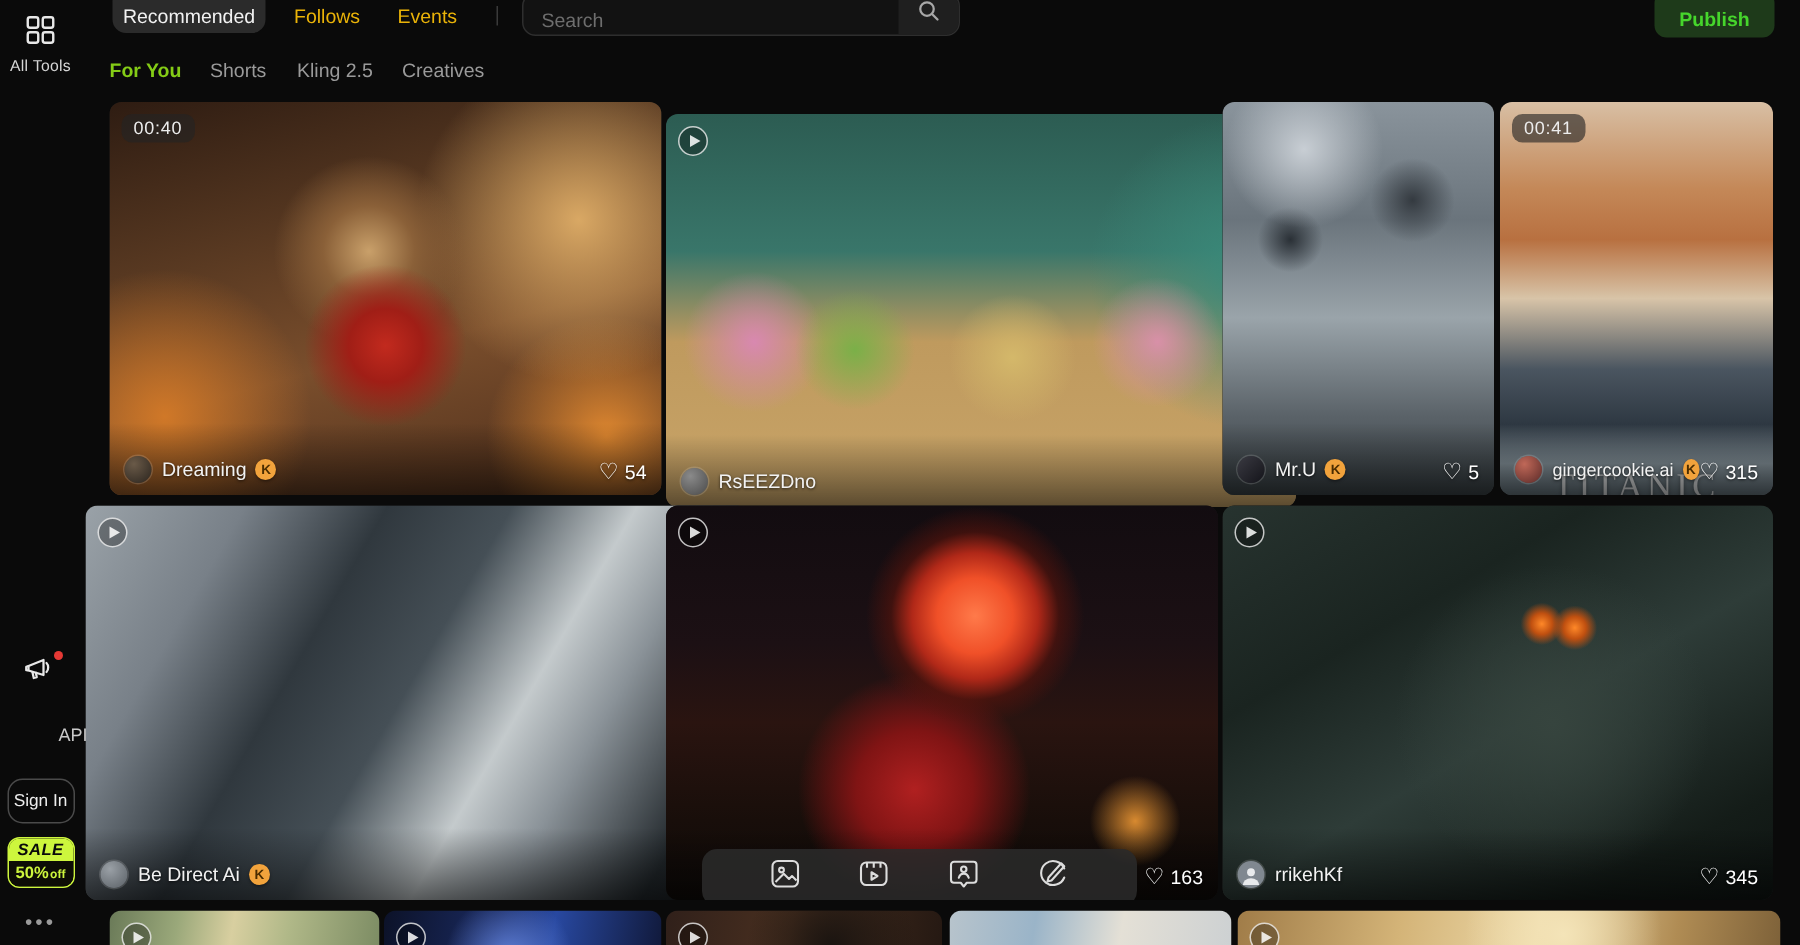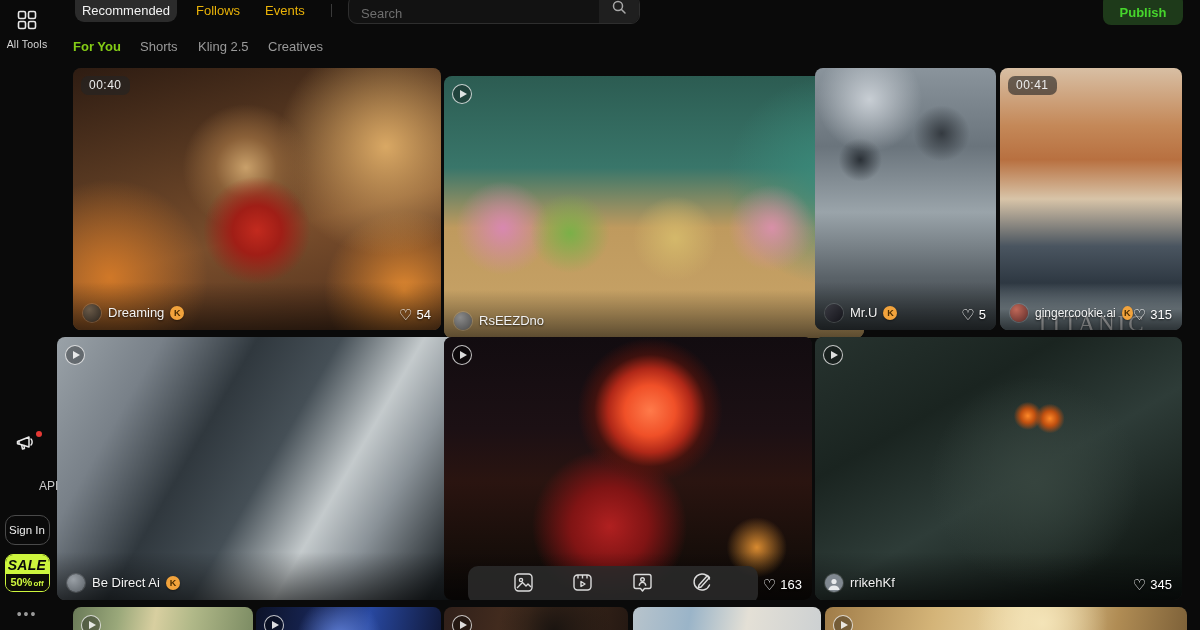--- a/index.html
+++ b/index.html
@@ -17,21 +17,21 @@
   .side-bottom { position:absolute; left:0; bottom:0; width:54px; text-align:center; }
   .megaphone { position:relative; display:inline-block; margin-bottom:22px; cursor:pointer; }
   .megaphone .dot { position:absolute; top:-2px; right:-4px; width:6px; height:6px; border-radius:50%; background:#e53935; }
   .api { font-size:12px; color:#c9c9c9; margin-bottom:22px; cursor:pointer;padding-left:39px; }
   .signin {
     display:block; margin:0 auto 9px; width:45px; height:30px; border:1px solid #4a4a4a;
     border-radius:10px; background:transparent; color:#ededed; font-size:11.5px;
     font-family:"Liberation Sans",sans-serif; cursor:pointer; line-height:28px;text-align:center;
   }
   .sale { width:45px; margin:0 auto 14px; border:1px solid #cdf63d; border-radius:8px; overflow:hidden; cursor:pointer; }
-  .sale-top { background:#cdf63d; color:#0a0a0a; font-size:14px; font-weight:900; font-style:italic; padding:2px 0 1px; letter-spacing:.3px; }
+  .sale-top { background:#cdf63d; color:#0a0a0a; font-size:11px; font-weight:900; font-style:italic; padding:2px 0 1px; letter-spacing:.3px; }
   .sale-bot { background:#0d0d06; color:#cdf63d; font-size:11px; font-weight:700; padding:2px 0 3px; }
   .sale-bot .off { font-size:8px; font-weight:700; margin-left:1px; }
   .more { color:#9a9a9a; font-size:14px; letter-spacing:2px; padding-bottom:8px; cursor:pointer; }
   
   .tab-pill {
     position:absolute; left:75px; top:-8px; width:102px; height:30px; background:#2b2b2b;
     border-radius:9px; color:#f2f2f2; font-size:13px; display:flex; align-items:center;
     justify-content:center; padding-top:7px; cursor:pointer; z-index:4;
   }
   .tab-plain { position:absolute; top:3px; color:#eab308; font-size:13px; cursor:pointer; z-index:4; }

